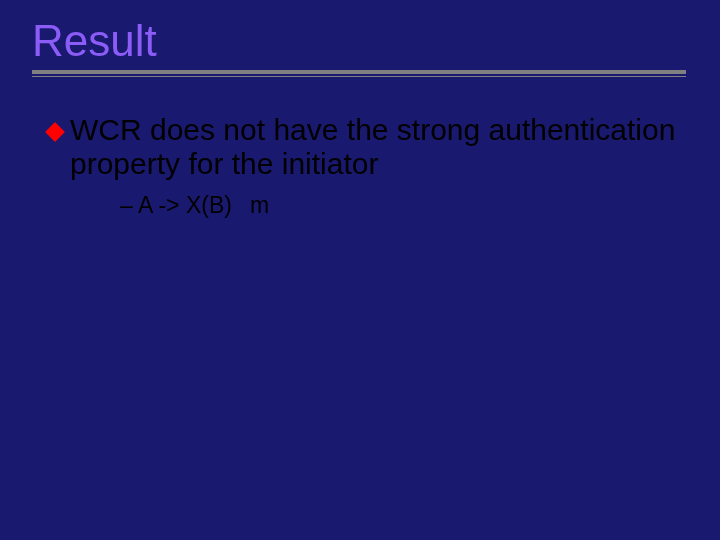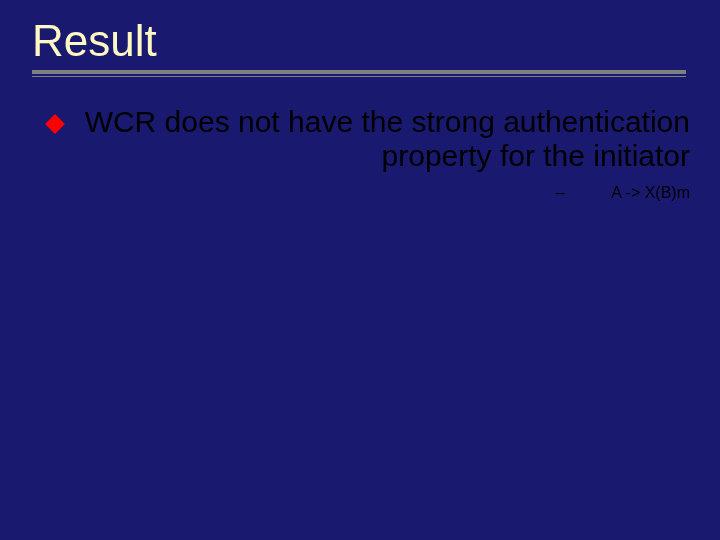--- a/index.html
+++ b/index.html
@@ -13,41 +13,40 @@
     overflow: hidden;
   }
   .slide {
     width: 720px;
     height: 540px;
     position: relative;
     box-sizing: border-box;
     padding: 18px 30px 20px 30px;
   }
   .title {
-    color: #fef9c3;
+    color: #8b5cf6;
     font-size: 44px;
     font-weight: normal;
     margin: 0 0 6px 2px;
     line-height: 1.05;
   }
   .thick-rule {
     height: 4px;
     width: 654px;
     margin: 0 0 0 2px;
     background: #808080;
   }
   .thin-rule {
     height: 1px;
     width: 654px;
     margin: 2px 0 0 2px;
     background: #808080;
   }
   .body {
-    margin-top: 28px;
-    text-align: right;
+    margin-top: 36px;
   }
   .lvl1 {
     display: flex;
     align-items: flex-start;
     margin: 0 0 4px 18px;
     color: #000;
     font-size: 30px;
     line-height: 1.12;
   }
   .diamond {
@@ -63,21 +62,21 @@
     margin: 10px 0 0 55px;
     color: #000;
     font-size: 26px;
     line-height: 1.18;
   }
   .lvl2::before {
     content: "• ";
   }
   .msg-block {
     margin: 10px 0 0 90px;
-    font-size: 16px;
+    font-size: 23px;
     color: #000;
     line-height: 1.35;
   }
   .msg-row { white-space: pre; }
   .dash { display:inline-block; width: 18px; }
   .col-left { display:inline-block; min-width: 112px; }
   .col-right { display:inline-block; }
   sub { font-size: 0.7em; vertical-align: sub; }
 </style>
 </head>

